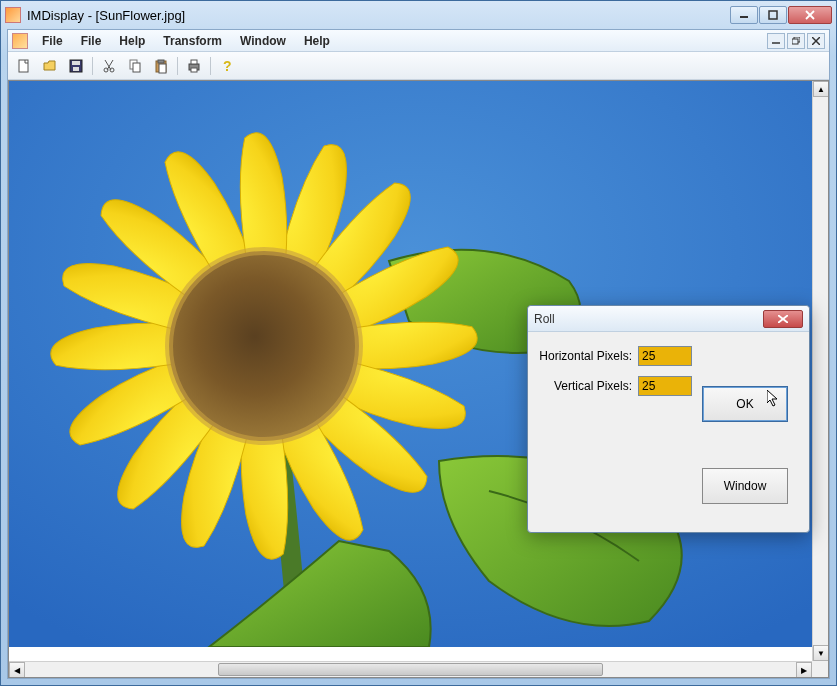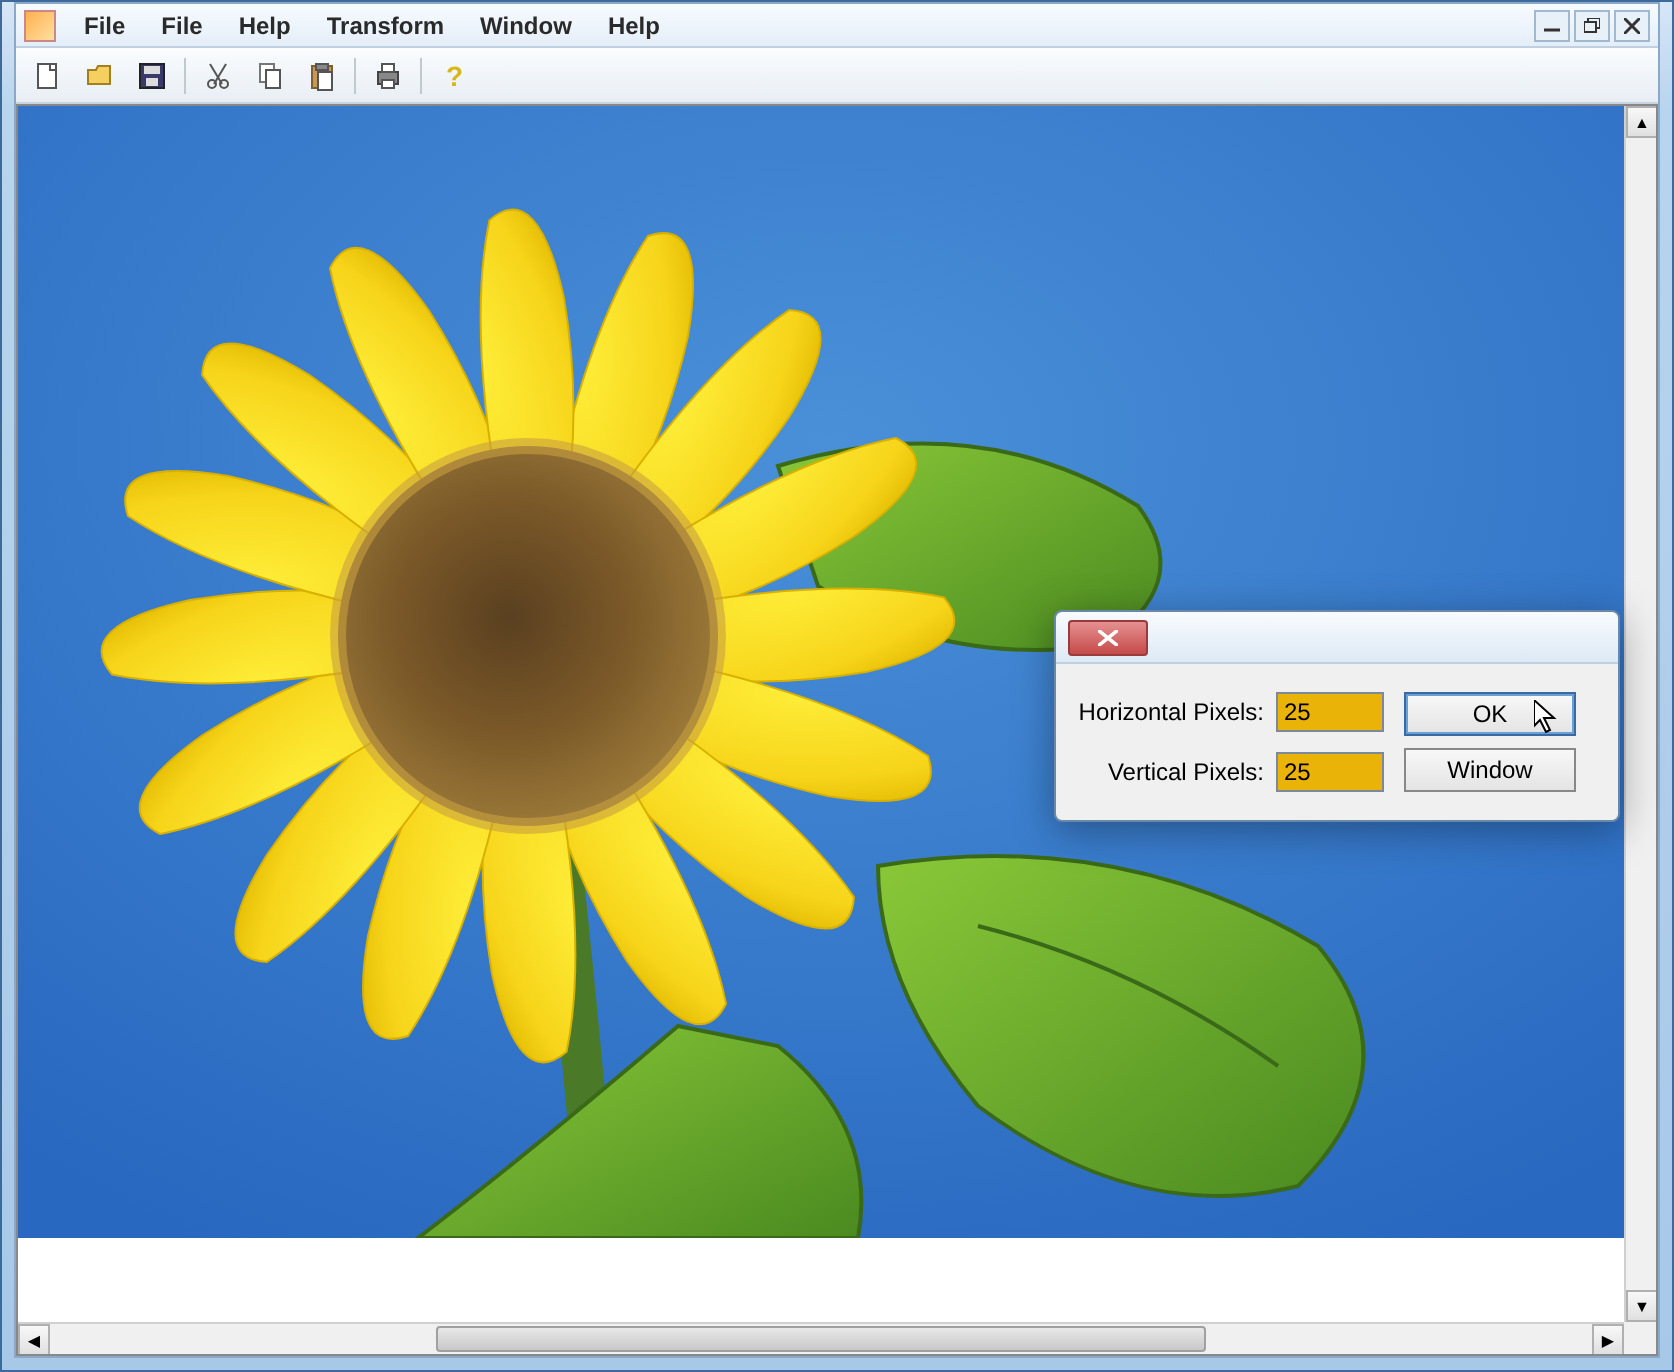--- a/index.html
+++ b/index.html
@@ -238,21 +238,21 @@
   border: 1px solid #9a3a3a;
   border-radius: 2px;
   color: #fff;
   display: flex;
   align-items: center;
   justify-content: center;
   cursor: pointer;
   font-weight: bold;
 }
 .dialog-body {
-  padding: 14px 10px 14px 10px;
+  padding: 14px 10px 28px 10px;
   display: flex;
   gap: 10px;
 }
 .form-col {
   display: flex;
   flex-direction: column;
   gap: 10px;
 }
 .form-row {
   display: flex;
@@ -272,42 +272,65 @@
   font-size: 12px;
   background: #eab308;
 }
 .btn-col {
   display: flex;
   flex-direction: column;
   gap: 6px;
 }
 .dlg-btn {
   width: 86px;
-  height: 22px;
+  height: 36px;
   background: linear-gradient(#f8f8f8,#e4e4e4);
   border: 1px solid #888;
   font-size: 12px;
   cursor: pointer;
   position: relative;
+  margin-top: 40px;
 }
 .dlg-btn.default {
   border: 1px solid #3a6aa0;
   box-shadow: 0 0 0 1px #6aa0d8 inset;
 }
 .cursor-arrow {
   position: absolute;
   right: 6px;
   top: 3px;
   pointer-events: none;
 }
 </style>
 </head>
 <body>
 
 <div class="outer-window">
+  <div class="titlebar">
+    <div class="titlebar-icon"></div>
+    <div class="titlebar-text">IMDisplay - [SunFlower.jpg]</div>
+    <div class="win-controls">
+      <div class="win-btn">
+        <svg width="10" height="10">
+            <line x1="1" y1="7" x2="9" y2="7" stroke="#333" stroke-width="2"></line>
+          </svg>
+      </div>
+      <div class="win-btn">
+        <svg width="10" height="10">
+            <rect x="1" y="1" width="8" height="8" fill="none" stroke="#333" stroke-width="1.5"></rect>
+          </svg>
+      </div>
+      <div class="win-btn close">
+        <svg width="10" height="10">
+            <line x1="1" y1="1" x2="9" y2="9" stroke="#fff" stroke-width="1.8"></line>
+            <line x1="9" y1="1" x2="1" y2="9" stroke="#fff" stroke-width="1.8"></line>
+          </svg>
+      </div>
+    </div>
+  </div>
 
   <div class="inner-chrome">
     <div class="mdi-bar">
       <div class="mdi-icon"></div>
       <div class="menubar">
         <div class="menu-item">File</div>
         <div class="menu-item">File</div>
         <div class="menu-item">Help</div>
         <div class="menu-item">Transform</div>
         <div class="menu-item">Window</div>
@@ -458,20 +481,21 @@
         <div class="arrow">▶</div>
       </div>
       <div class="sb-corner"></div>
     </div>
 
   </div>
 </div>
 
 <div class="dialog">
   <div class="dialog-title">
+    <div class="dialog-title-text">Roll</div>
     <div class="dialog-close">
       <svg width="10" height="8">
           <line x1="0" y1="0" x2="10" y2="8" stroke="#fff" stroke-width="1.8"></line>
           <line x1="10" y1="0" x2="0" y2="8" stroke="#fff" stroke-width="1.8"></line>
         </svg>
     </div>
   </div>
   <div class="dialog-body">
     <div class="form-col">
       <div class="form-row">

